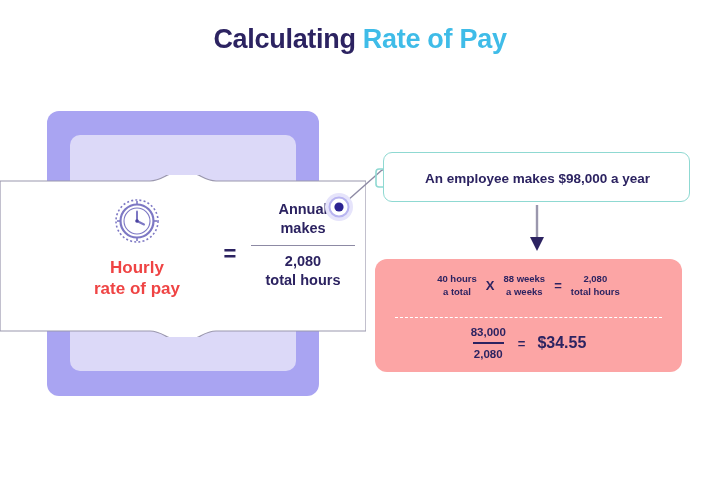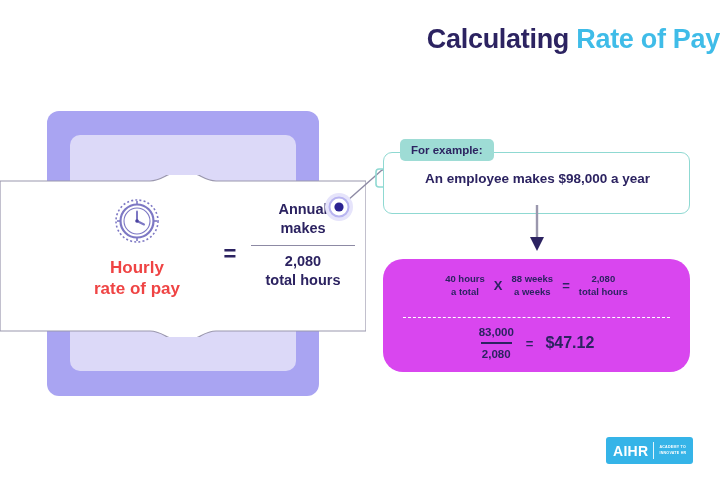--- a/index.html
+++ b/index.html
@@ -21,21 +21,21 @@
     width: 720px;
     height: 478px;
   }
 
   
   .title {
     position: absolute;
     top: 24px;
     left: 0;
     width: 720px;
-    text-align: right;
+    text-align: center;
     font-size: 27px;
     font-weight: bold;
     letter-spacing: -0.3px;
     white-space: nowrap;
   }
   .title .t-dark { color: #2c2361; }
   .title .t-cyan { color: #3fbce8; }
 
   
   .left-wrap {
@@ -154,21 +154,21 @@
     height: 58px;
     pointer-events: none;
   }
 
   
   .example-box {
     position: absolute;
     left: 383px;
     top: 152px;
     width: 307px;
-    height: 62px;
+    height: 50px;
     background: #ffffff;
     border: 1.6px solid #8fd9d2;
     border-radius: 9px;
     box-sizing: border-box;
   }
   .example-text {
     position: absolute;
     left: 0;
     top: 0;
     width: 307px;
@@ -206,26 +206,26 @@
     position: absolute;
     left: 527px;
     top: 205px;
     width: 20px;
     height: 50px;
   }
 
   
   .calc-box {
     position: absolute;
-    left: 383px;
+    left: 375px;
     top: 259px;
     width: 307px;
     height: 113px;
-    background: #d946ef;
-    border-radius: 20px;
+    background: #fca5a5;
+    border-radius: 12px;
   }
   .calc-row1 {
     position: absolute;
     left: 0;
     top: 14px;
     width: 307px;
     display: flex;
     align-items: center;
     justify-content: center;
     gap: 0px;
@@ -404,21 +404,20 @@
     <svg viewBox="0 0 30 30" xmlns="http://www.w3.org/2000/svg">
       <circle cx="15" cy="15" r="14" fill="#e6e4fb"></circle>
       <circle cx="15" cy="15" r="9.5" fill="#ffffff" stroke="#b8b4f0" stroke-width="2"></circle>
       <circle cx="15" cy="15" r="4.6" fill="#2c2391"></circle>
     </svg>
   </div>
 
   <div class="example-box">
     <div class="example-text">An employee makes $98,000 a year</div>
   </div>
-  <div class="example-badge">For example:</div>
   <div class="tab-connector">
     <svg viewBox="0 0 10 20" xmlns="http://www.w3.org/2000/svg">
       <path d="M9,1 L4,1 C2,1 1,2 1,4 L1,16 C1,18 2,19 4,19 L9,19" fill="none" stroke="#8fd9d2" stroke-width="1.6"></path>
     </svg>
   </div>
 
   <div class="arrow-down">
     <svg viewBox="0 0 20 50" xmlns="http://www.w3.org/2000/svg">
       <line x1="10" y1="0" x2="10" y2="34" stroke="#9a97ad" stroke-width="2.4"></line>
       <polygon points="3,32 17,32 10,46" fill="#2c2361"></polygon>
@@ -446,27 +445,19 @@
 
     <div class="calc-dashed"></div>
 
     <div class="calc-row2">
       <div class="calc-frac">
         <div class="n">83,000</div>
         <div class="bar"></div>
         <div class="d">2,080</div>
       </div>
       <div class="calc-eq">=</div>
-      <div class="calc-result">$47.12</div>
+      <div class="calc-result">$34.55</div>
     </div>
 
   </div>
 
-  <div class="logo">
-    <div class="logo-mark">AIHR</div>
-    <div class="logo-divider"></div>
-    <div class="logo-tag">
-      <div>ACADEMY TO</div>
-      <div>INNOVATE HR</div>
-    </div>
-  </div>
 
 </div>
 
 </body></html>

